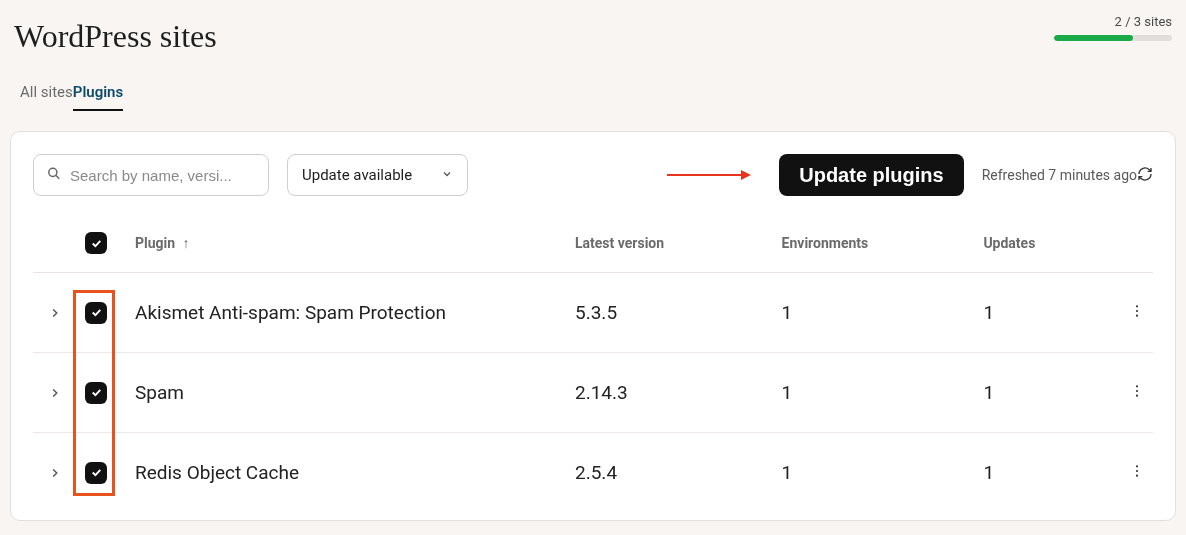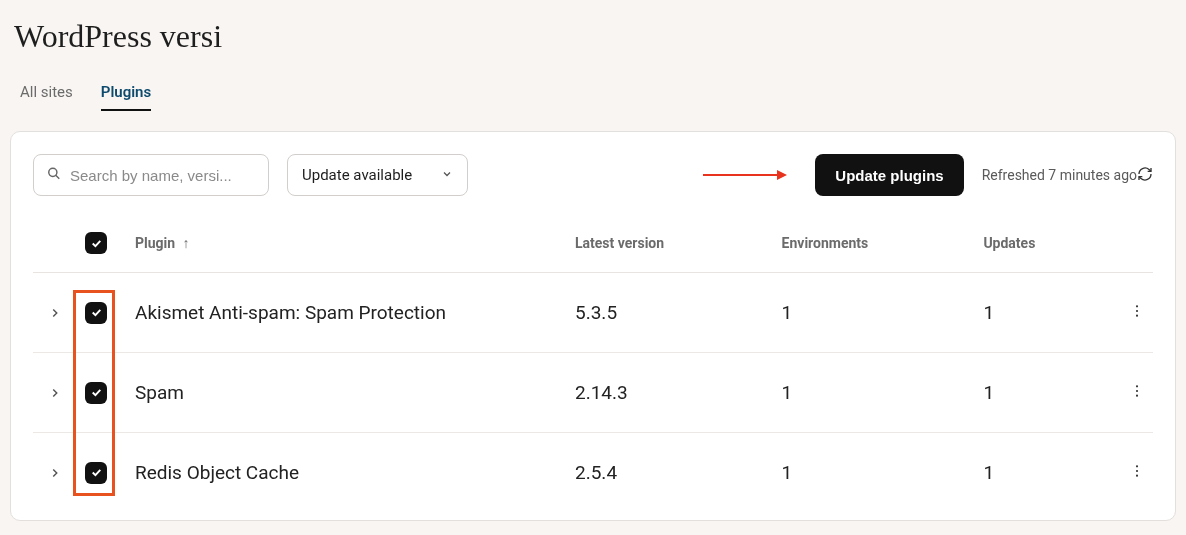--- a/index.html
+++ b/index.html
@@ -44,21 +44,20 @@
     }
     .progress-fill {
       position: absolute;
       left: 0; top: 0; bottom: 0;
       width: 66.66%;
       background: #1aab48;
       border-radius: 3px;
     }
     .tabs {
       display: flex;
-      gap: 28px;
       padding: 28px 20px 0 20px;
     }
     .tab {
       font-size: 15px;
       color: #6b6b6b;
       padding-bottom: 8px;
       cursor: pointer;
     }
     .tab.active {
       color: #0c4a6e;
@@ -126,21 +125,21 @@
       align-items: center;
       margin-right: 10px;
     }
     .update-btn {
       background: #111;
       color: #fff;
       border: none;
       border-radius: 8px;
       padding: 0 20px;
       height: 42px;
-      font-size: 15px;
+      font-size: 20px;
       font-weight: 600;
       cursor: pointer;
     }
     .refreshed {
       font-size: 14px;
       color: #5a5a5a;
       display: flex;
       align-items: center;
       gap: 0;
     }
@@ -201,21 +200,27 @@
       position: absolute;
       border: 3px solid #e8521e;
       pointer-events: none;
     }
     .body-highlight-wrap { position: relative; }
   </style>
 </head>
 <body>
 
 <div class="header-row">
-  <h1 class="page-title">WordPress versi</h1>
+  <h1 class="page-title">WordPress sites</h1>
+  <div class="progress-wrap">
+    <span class="progress-label">2 / 3 sites</span>
+    <div class="progress-bar">
+      <div class="progress-fill"></div>
+    </div>
+  </div>
 </div>
 
 <div class="tabs">
   <div class="tab">All sites</div>
   <div class="tab active">Plugins</div>
 </div>
 
 <div class="panel body-highlight-wrap">
 
   <div class="toolbar">

